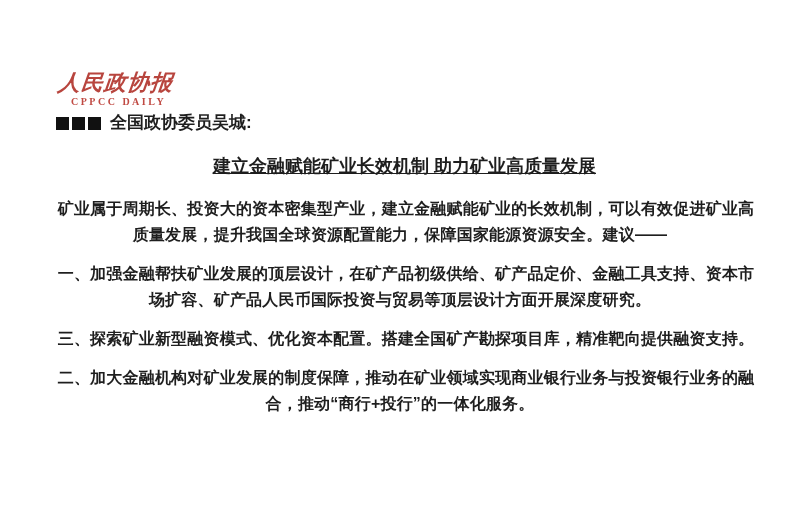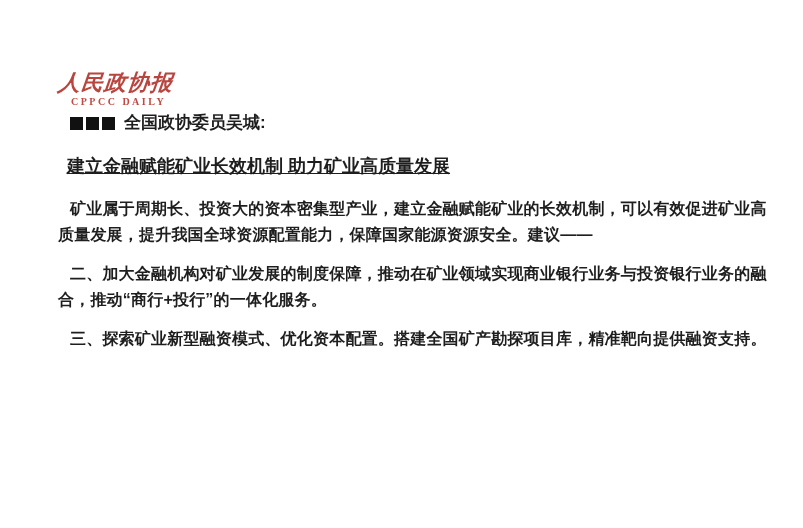--- a/index.html
+++ b/index.html
@@ -37,24 +37,25 @@
     margin-left: 14px;
     color: #c04a43;
     font-family: "Liberation Serif", serif;
     font-weight: bold;
     font-size: 10px;
     letter-spacing: 2.5px;
     white-space: nowrap;
   }
   .content {
     position: absolute;
-    left: 58px;
+    left: 44px;
     top: 112px;
     width: 712px;
     color: #1e1e1e;
+    text-align: center;
   }
   .kicker {
     margin-left: 12px;
     display: flex;
     align-items: center;
     font-size: 17px;
     font-weight: bold;
     line-height: 22px;
   }
   .squares {
@@ -108,19 +109,20 @@
         <span class="square"></span>
         <span class="square"></span>
       </span>
       <span>全国政协委员吴城:</span>
     </div>
 
     <div class="article-title">建立金融赋能矿业长效机制 助力矿业高质量发展</div>
 
     <div class="body-text">
       <p class="first">矿业属于周期长、投资大的资本密集型产业，建立金融赋能矿业的长效机制，可以有效促进矿业高质量发展，提升我国全球资源配置能力，保障国家能源资源安全。建议——</p>
+      <p>一、加强金融帮扶矿业发展的顶层设计，在矿产品初级供给、矿产品定价、金融工具支持、资本市场扩容、矿产品人民币国际投资与贸易等顶层设计方面开展深度研究。</p>
+      <p>三、探索矿业新型融资模式、优化资本配置。搭建全国矿产勘探项目库，精准靶向提供融资支持。</p>
       <p>二、加大金融机构对矿业发展的制度保障，推动在矿业领域实现商业银行业务与投资银行业务的融合，推动“商行+投行”的一体化服务。</p>
-      <p>三、探索矿业新型融资模式、优化资本配置。搭建全国矿产勘探项目库，精准靶向提供融资支持。</p>
     </div>
 
   </div>
 
 </div>
 
 </body></html>

